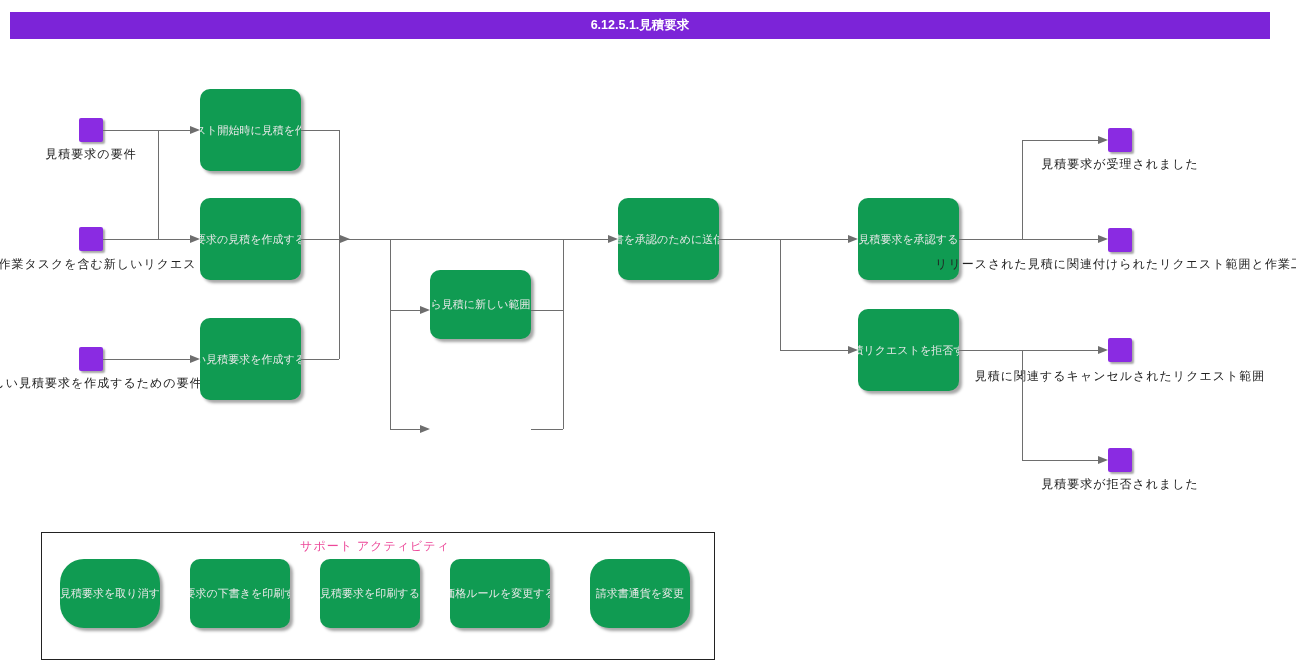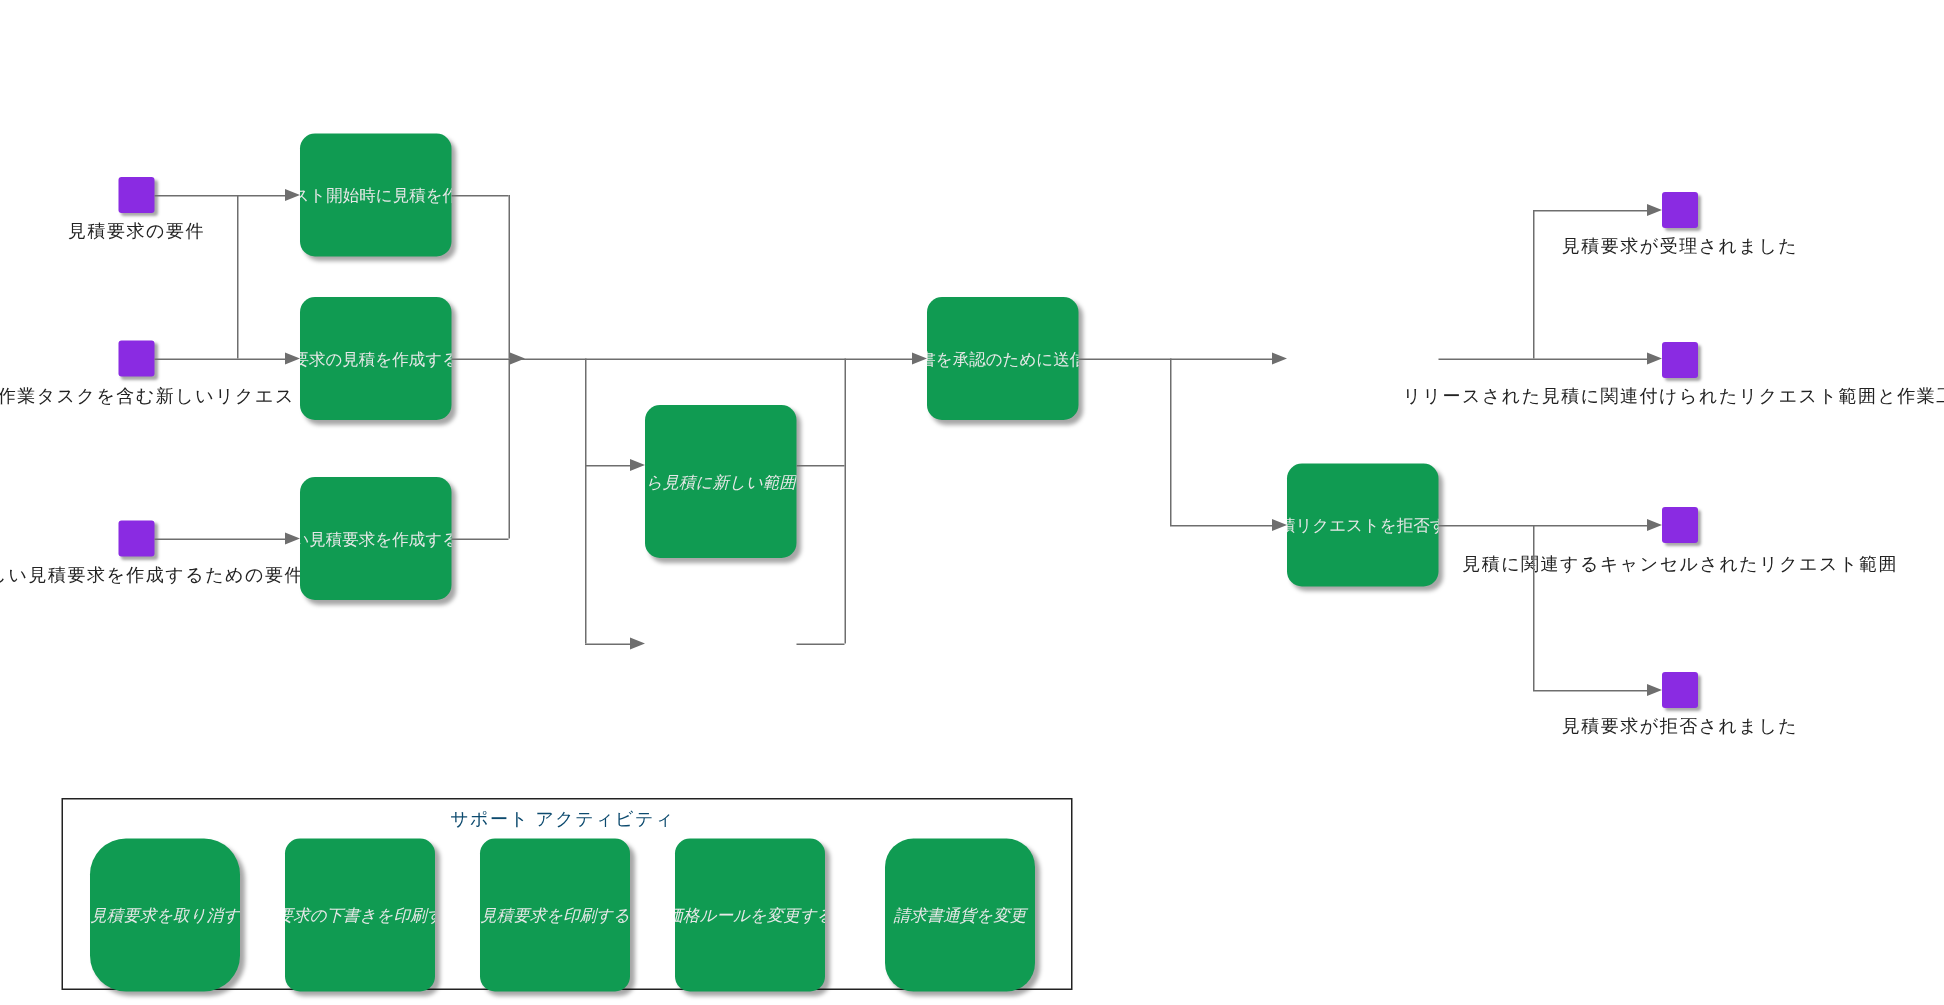--- a/index.html
+++ b/index.html
@@ -7,59 +7,63 @@
          font-family:"Liberation Serif","DejaVu Serif",serif;}
   
   .banner{position:absolute;left:10px;top:12px;width:1260px;height:27px;background:#7c24d8;
           display:flex;align-items:center;justify-content:center;color:#ffffff;
           font-family:"Liberation Sans","DejaVu Sans",sans-serif;font-weight:bold;font-size:12.5px;}
   
   .act{position:absolute;width:101px;height:82px;background:#109b52;border-radius:10px;
        box-shadow:3px 3px 3px rgba(0,0,0,0.35);
        display:flex;align-items:center;justify-content:center;overflow:hidden;
        white-space:nowrap;color:#e8e8e8;font-size:11px;}
-  .act.small{height:102px;font-style:italic;}
+  .act.small{height:69px;}
   
   .evt{position:absolute;width:24px;height:24px;background:#8a2be2;border-radius:2px;
        box-shadow:2px 2px 2px rgba(0,0,0,0.35);}
   
   .lbl{position:absolute;transform:translateX(-50%);white-space:nowrap;color:#222222;
        font-size:12px;letter-spacing:1px;}
   
   .h{position:absolute;height:1px;background:#6e6e6e;}
   .v{position:absolute;width:1px;background:#6e6e6e;}
   
   .arr{position:absolute;width:0;height:0;border-top:4px solid transparent;
        border-bottom:4px solid transparent;border-left:10px solid #6e6e6e;}
   
   .support-box{position:absolute;left:41px;top:532px;width:672px;height:126px;
                border:1px solid #222222;background:#ffffff;}
   .support-title{position:absolute;left:375px;top:538px;transform:translateX(-50%);
-                 white-space:nowrap;color:#0c4a6e;font-size:12px;letter-spacing:1px;}
+                 white-space:nowrap;color:#ec4899;font-size:12px;letter-spacing:1px;}
 </style>
 </head>
 <body>
 
 <div id="stage">
 
+  <div class="banner">
+    <span>6.12.5.1.見積要求</span>
+  </div>
 
   <div class="evt" style="left:79px;top:118px;"></div>
   <div class="lbl" style="left:91px;top:146px;text-align:center;">見積要求の要件</div>
 
   <div class="evt" style="left:79px;top:227px;"></div>
   <div class="lbl" style="left:91px;top:256px;">用と作業タスクを含む新しいリクエスト</div>
 
   <div class="evt" style="left:79px;top:347px;"></div>
   <div class="lbl" style="left:91px;top:375px;">新しい見積要求を作成するための要件</div>
 
   <div class="act" style="left:200px;top:89px;">スト開始時に見積を作</div>
   <div class="act" style="left:200px;top:198px;">要求の見積を作成する</div>
   <div class="act" style="left:200px;top:318px;">い見積要求を作成する</div>
   <div class="act small" style="left:430px;top:270px;">ら見積に新しい範囲</div>
   <div class="act" style="left:618px;top:198px;">書を承認のために送信</div>
+  <div class="act" style="left:858px;top:198px;">見積要求を承認する</div>
   <div class="act" style="left:858px;top:309px;">積リクエストを拒否す</div>
 
   <div class="evt" style="left:1108px;top:128px;"></div>
   <div class="lbl" style="left:1120px;top:156px;">見積要求が受理されました</div>
 
   <div class="evt" style="left:1108px;top:228px;"></div>
   <div class="lbl" style="left:1126px;top:256px;">リリースされた見積に関連付けられたリクエスト範囲と作業工程</div>
 
   <div class="evt" style="left:1108px;top:338px;"></div>
   <div class="lbl" style="left:1120px;top:368px;">見積に関連するキャンセルされたリクエスト範囲</div>

